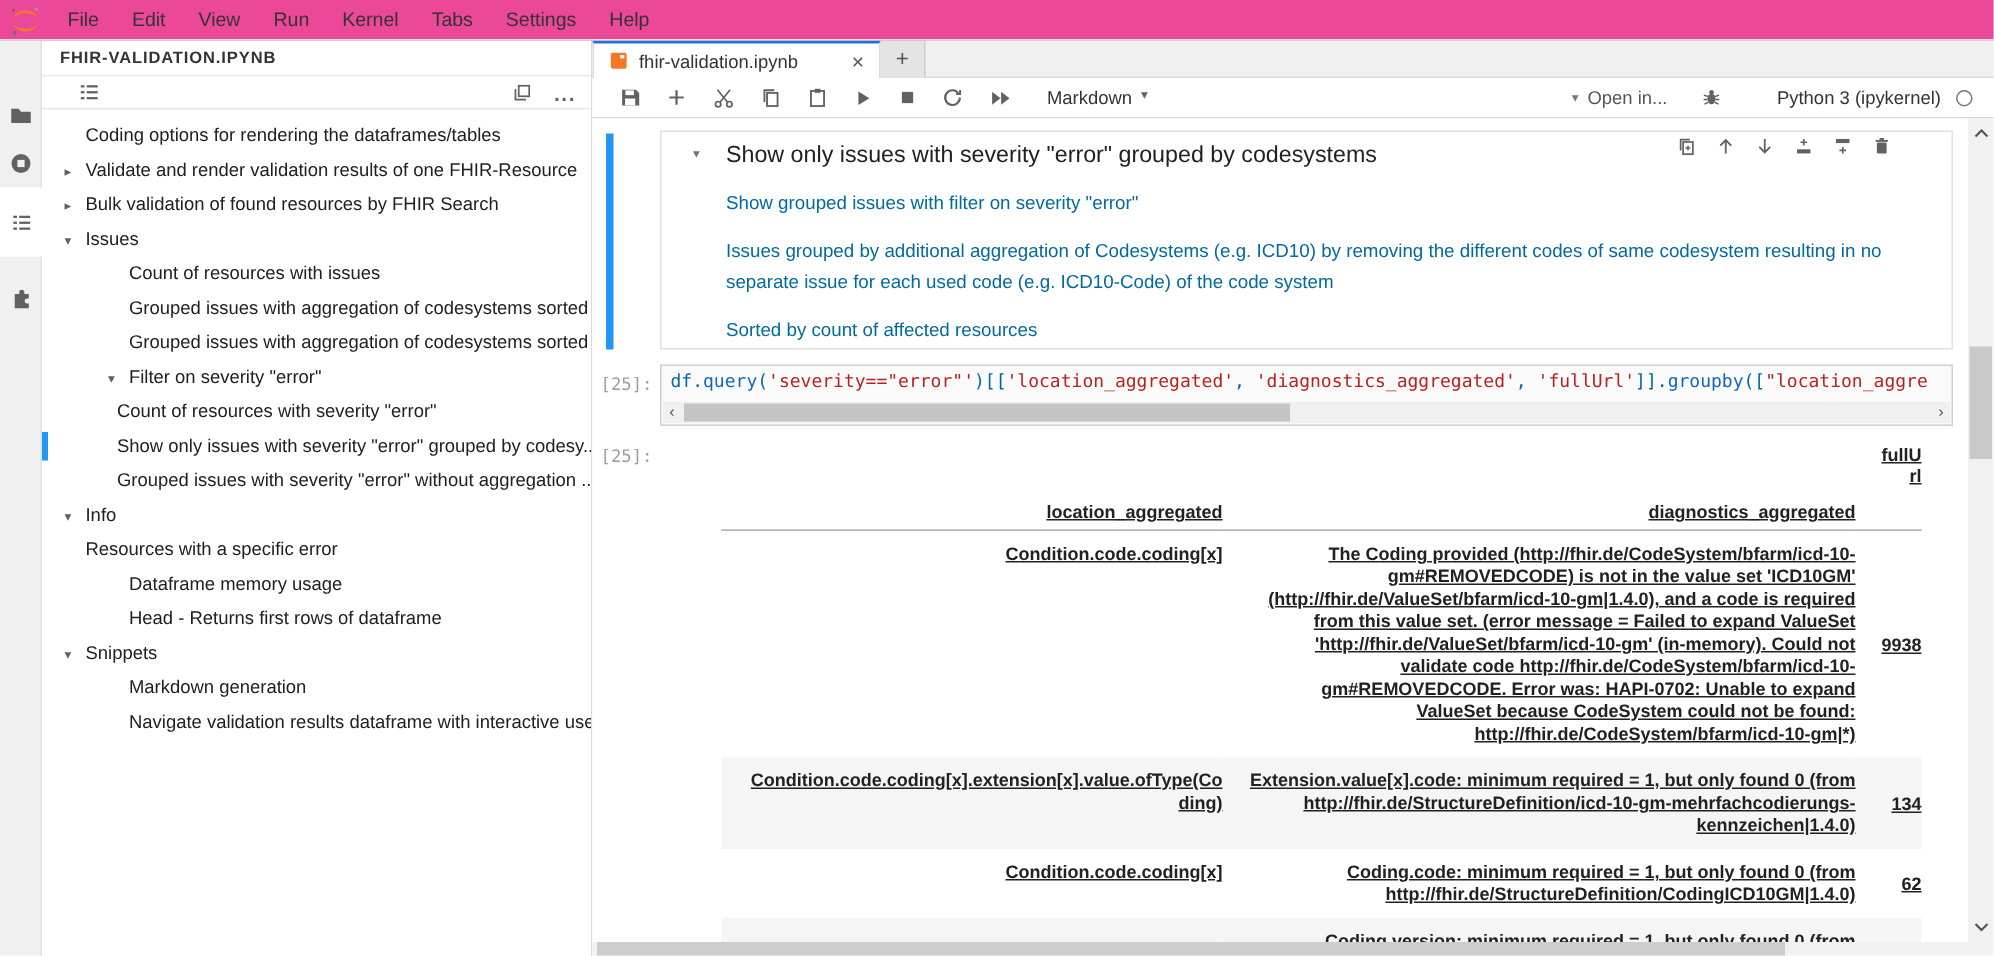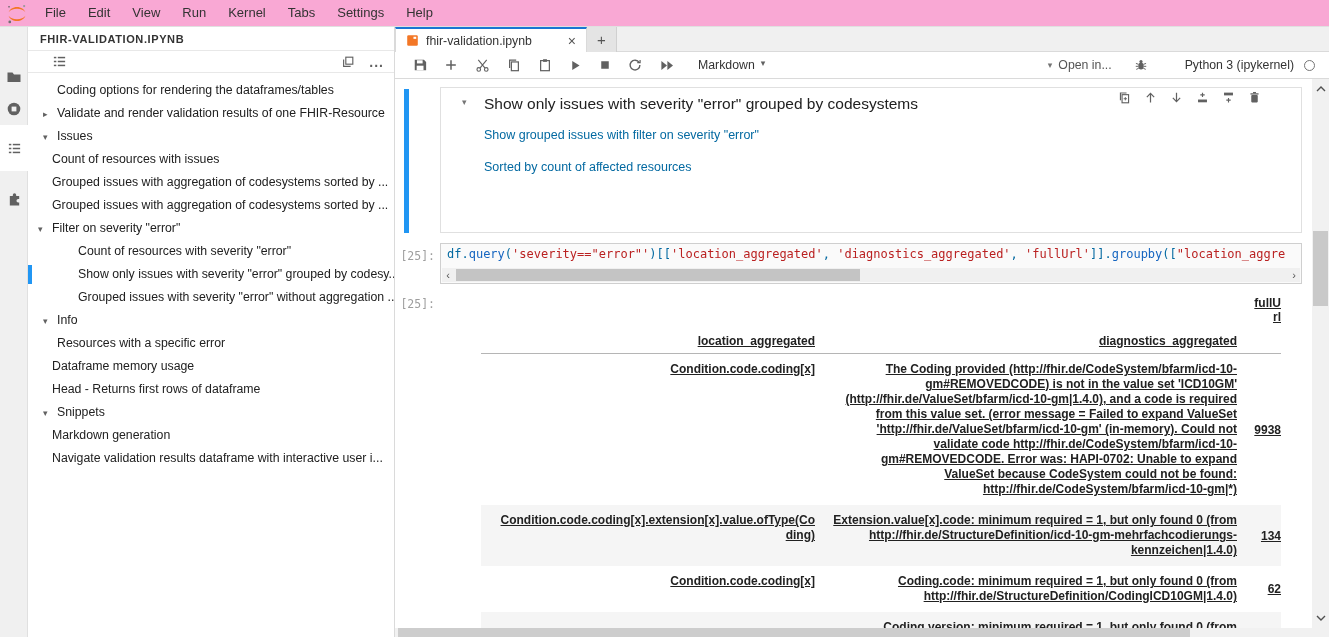--- a/index.html
+++ b/index.html
@@ -1,21 +1,21 @@
 <!DOCTYPE html>
 <html><head>
 <meta charset="utf-8">
 <style>
   * { margin:0; padding:0; box-sizing:border-box; }
   html,body { width:1329px; height:637px; overflow:hidden; background:#fff;
     font-family:"Liberation Sans", sans-serif; color:#212121; }
   .icon svg { display:block; }
 
   
-  #menubar { position:absolute; left:0; top:0; width:1329px; height:27px; background:#f9a8d4;
+  #menubar { position:absolute; left:0; top:0; width:1329px; height:27px; background:#ec4899;
     border-bottom:1px solid #e0e0e0; display:flex; align-items:center; z-index:5; }
   #jupyter-logo { width:22px; height:22px; margin:2px 6px 0 6px; }
   .menu-item { font-size:13px; color:#333; padding:0 11px; line-height:26px; cursor:default; }
 
   
   #dock { position:absolute; left:0; top:27px; width:28px; height:610px; background:#f0f0f0;
     border-right:1px solid #e0e0e0; }
   .dock-slot { position:absolute; left:0; width:28px; height:40px; display:flex;
     align-items:center; justify-content:center; }
   .dock-slot.selected { background:#fff; height:46px; }
@@ -26,21 +26,21 @@
   #toc-caption { height:24px; line-height:24px; padding-left:12px; font-size:11px; font-weight:bold;
     letter-spacing:.6px; color:#333; border-bottom:1px solid #e8e8e8; }
   #toc-toolbar { height:22px; border-bottom:1px solid #e8e8e8; display:flex; align-items:center;
     padding:0 10px; }
   #toc-toolbar .spacer { flex:1; }
   #toc-toolbar .icon { margin-left:14px; }
   #toc-tree { padding-top:6px; position:relative; }
   .toc-row { position:relative; height:23px; line-height:23px; white-space:nowrap; overflow:hidden;
     font-size:12.3px; color:#212121; cursor:default; }
   .toc-row .tarrow { display:inline-block; width:14px; font-size:9px; color:#616161; text-align:left; }
-  .toc-row.l1 { padding-left:15px; } .toc-row.l2 { padding-left:10px; } .toc-row.l3 { padding-left:36px; }
+  .toc-row.l1 { padding-left:15px; } .toc-row.l2 { padding-left:44px; } .toc-row.l3 { padding-left:36px; }
   .toc-row.sel::before { content:""; position:absolute; left:0; top:2px; bottom:2px; width:4px; background:#2196f3; }
 
   
   #main { position:absolute; left:395px; top:27px; width:934px; height:610px; background:#fff; }
 
   #tabbar { position:absolute; left:0; top:0; width:934px; height:25px; background:#f0f0f0;
     border-bottom:1px solid #dadada; display:flex; }
   #tab-active { width:192px; height:25px; background:#fff; border-top:2px solid #1976d2;
     border-right:1px solid #dadada; border-left:1px solid #dadada; display:flex; align-items:center;
     padding:0 8px 0 10px; }
@@ -192,20 +192,21 @@
       <svg width="14" height="14" viewBox="0 0 16 16" fill="none" stroke="#616161" stroke-width="1.3">
         <rect x="5.5" y="2.5" width="8" height="8"></rect>
           <path d="M3 5v8h8"></path>
       </svg>
     </span>
     <span class="icon" style="font-size:14px;color:#616161;font-weight:bold;letter-spacing:1px;">...</span>
   </div>
   <div id="toc-tree">
       <div class="toc-row l1"><span class="tarrow"></span><span>Coding options for rendering the dataframes/tables</span></div>
       <div class="toc-row l1"><span class="tarrow">▸</span><span>Validate and render validation results of one FHIR-Resource</span></div>
+      <div class="toc-row l1"><span class="tarrow">▸</span><span>Bulk validation of found resources by FHIR Search</span></div>
       <div class="toc-row l1"><span class="tarrow">▾</span><span>Issues</span></div>
       <div class="toc-row l2"><span class="tarrow"></span><span>Count of resources with issues</span></div>
       <div class="toc-row l2"><span class="tarrow"></span><span>Grouped issues with aggregation of codesystems sorted by ...</span></div>
       <div class="toc-row l2"><span class="tarrow"></span><span>Grouped issues with aggregation of codesystems sorted by ...</span></div>
       <div class="toc-row l2"><span class="tarrow">▾</span><span>Filter on severity "error"</span></div>
       <div class="toc-row l3"><span class="tarrow"></span><span>Count of resources with severity "error"</span></div>
       <div class="toc-row l3 sel"><span class="tarrow"></span><span>Show only issues with severity "error" grouped by codesy...</span></div>
       <div class="toc-row l3"><span class="tarrow"></span><span>Grouped issues with severity "error" without aggregation ...</span></div>
       <div class="toc-row l1"><span class="tarrow">▾</span><span>Info</span></div>
       <div class="toc-row l1"><span class="tarrow"></span><span>Resources with a specific error</span></div>
@@ -310,20 +311,21 @@
     </span>
   </div>
 
   <div id="nb-content">
     <div id="md-selbar"></div>
 
     <div id="md-cell">
       <span id="md-collapser">▾</span>
       <h2>Show only issues with severity "error" grouped by codesystems</h2>
       <p>Show grouped issues with filter on severity "error"</p>
+      <p>Issues grouped by additional aggregation of Codesystems (e.g. ICD10) by removing the different codes of same codesystem resulting in no separate issue for each used code (e.g. ICD10-Code) of the code system</p>
       <p>Sorted by count of affected resources</p>
     </div>
     <div id="cell-toolbar">
         <span class="icon">
           <svg width="13" height="13" viewBox="0 0 16 16" fill="none" stroke="#616161" stroke-width="1.4">
             <rect x="5" y="4.5" width="8" height="10"></rect>
             <path d="M3 11.5v-9h7.5"></path>
             <path d="M9 7.5v4M7 9.5h4" stroke-width="1.2"></path>
           </svg>
         </span>

